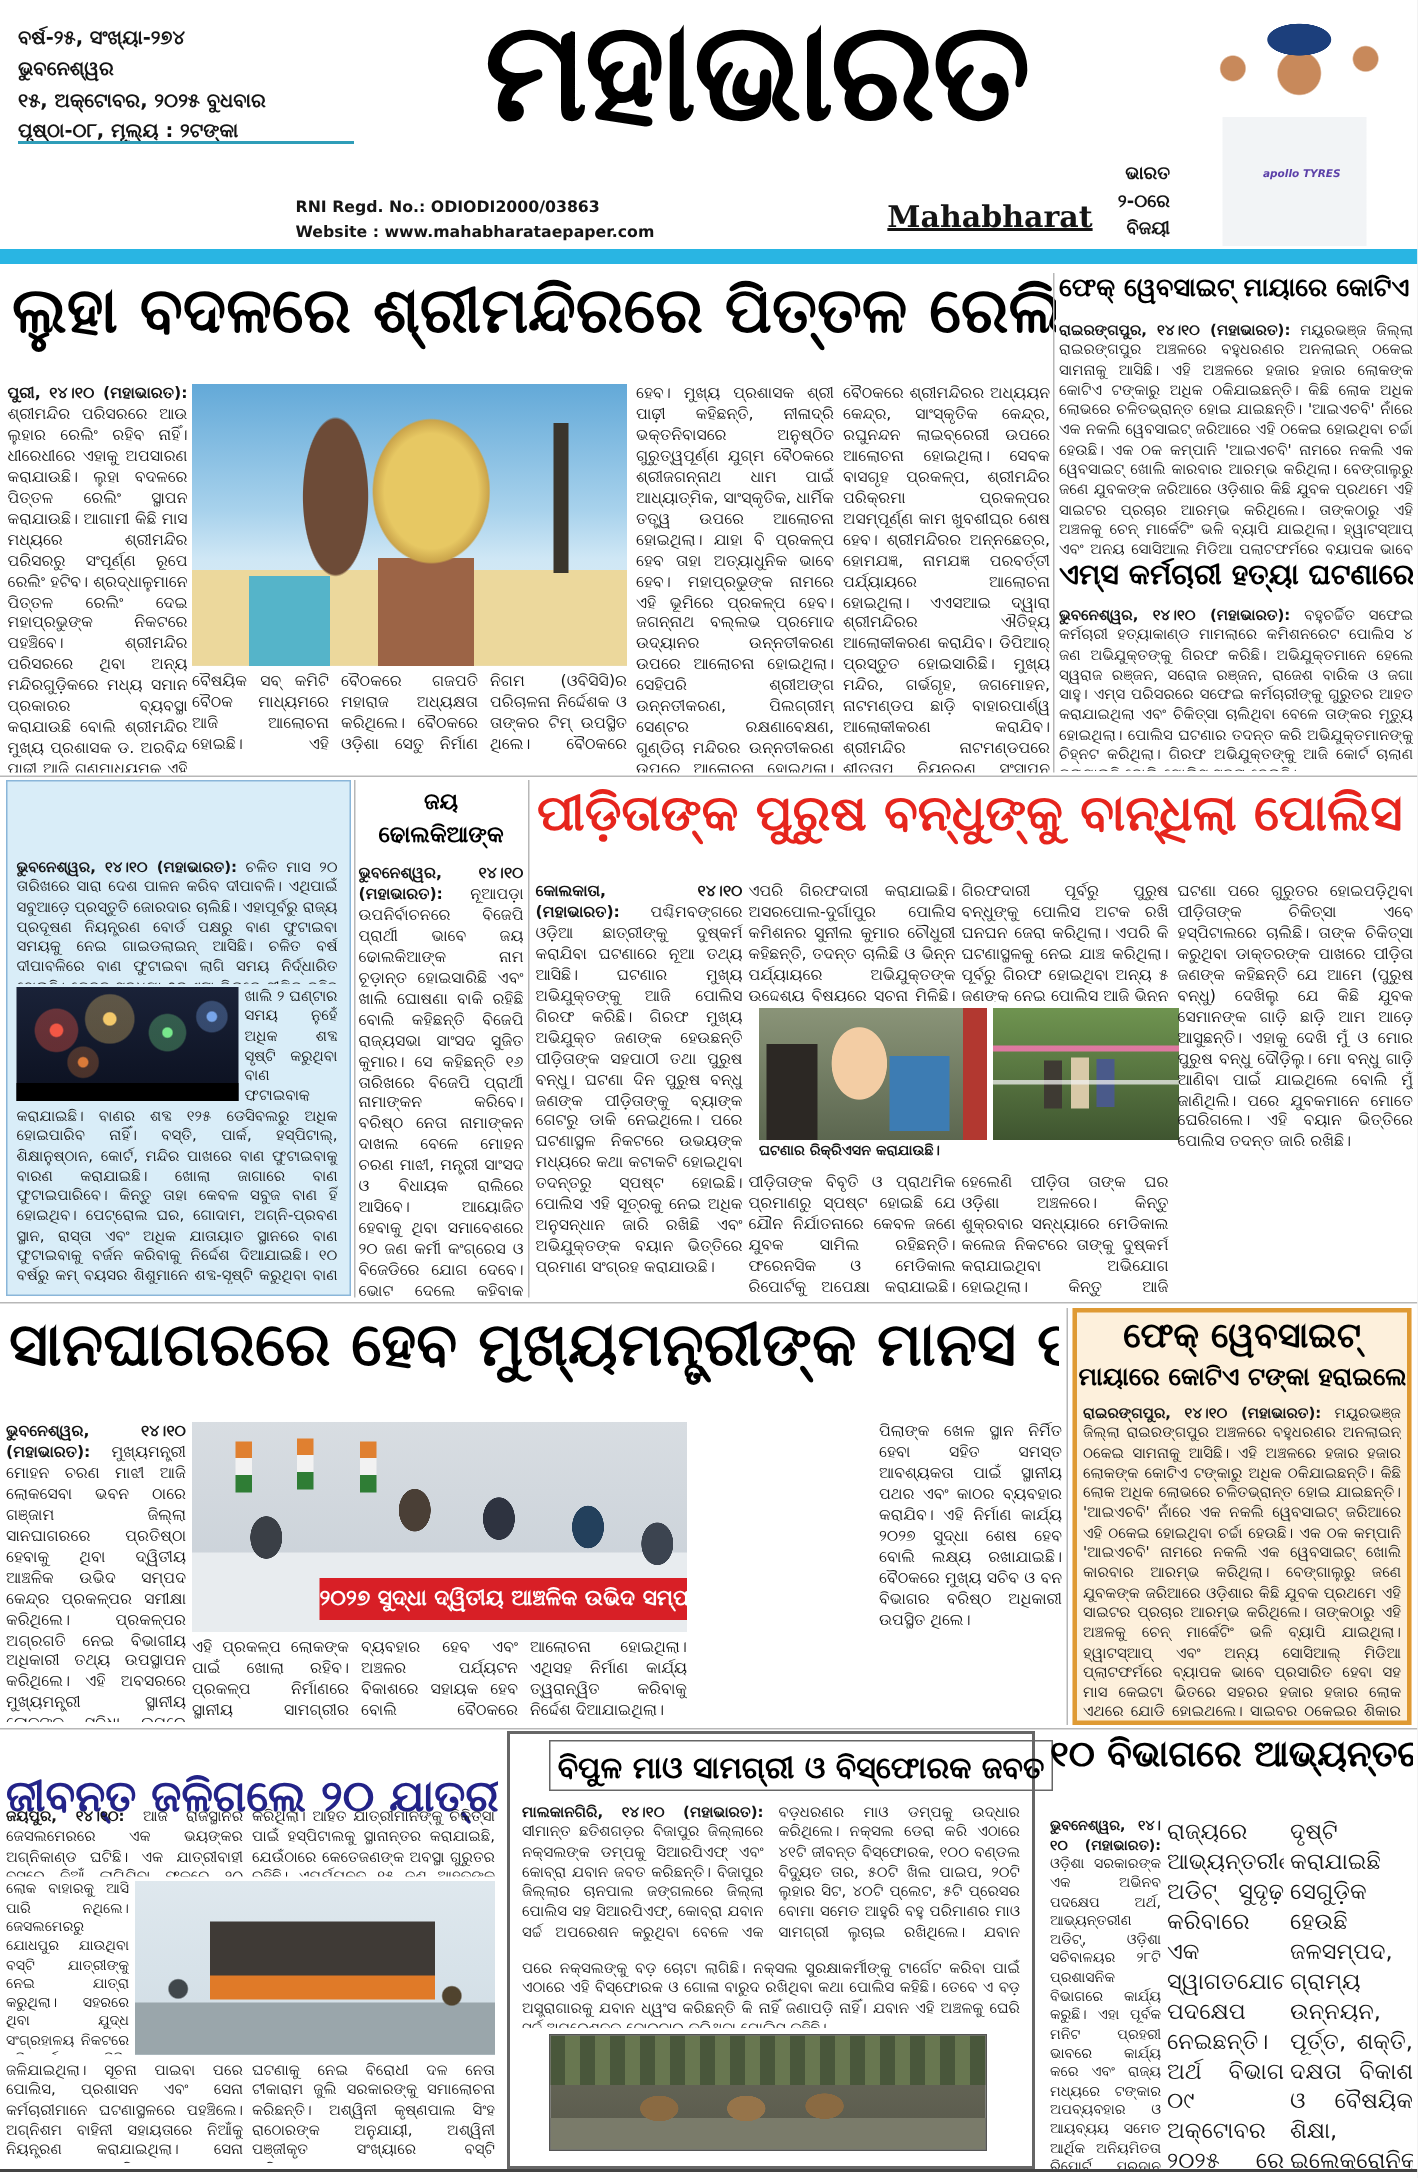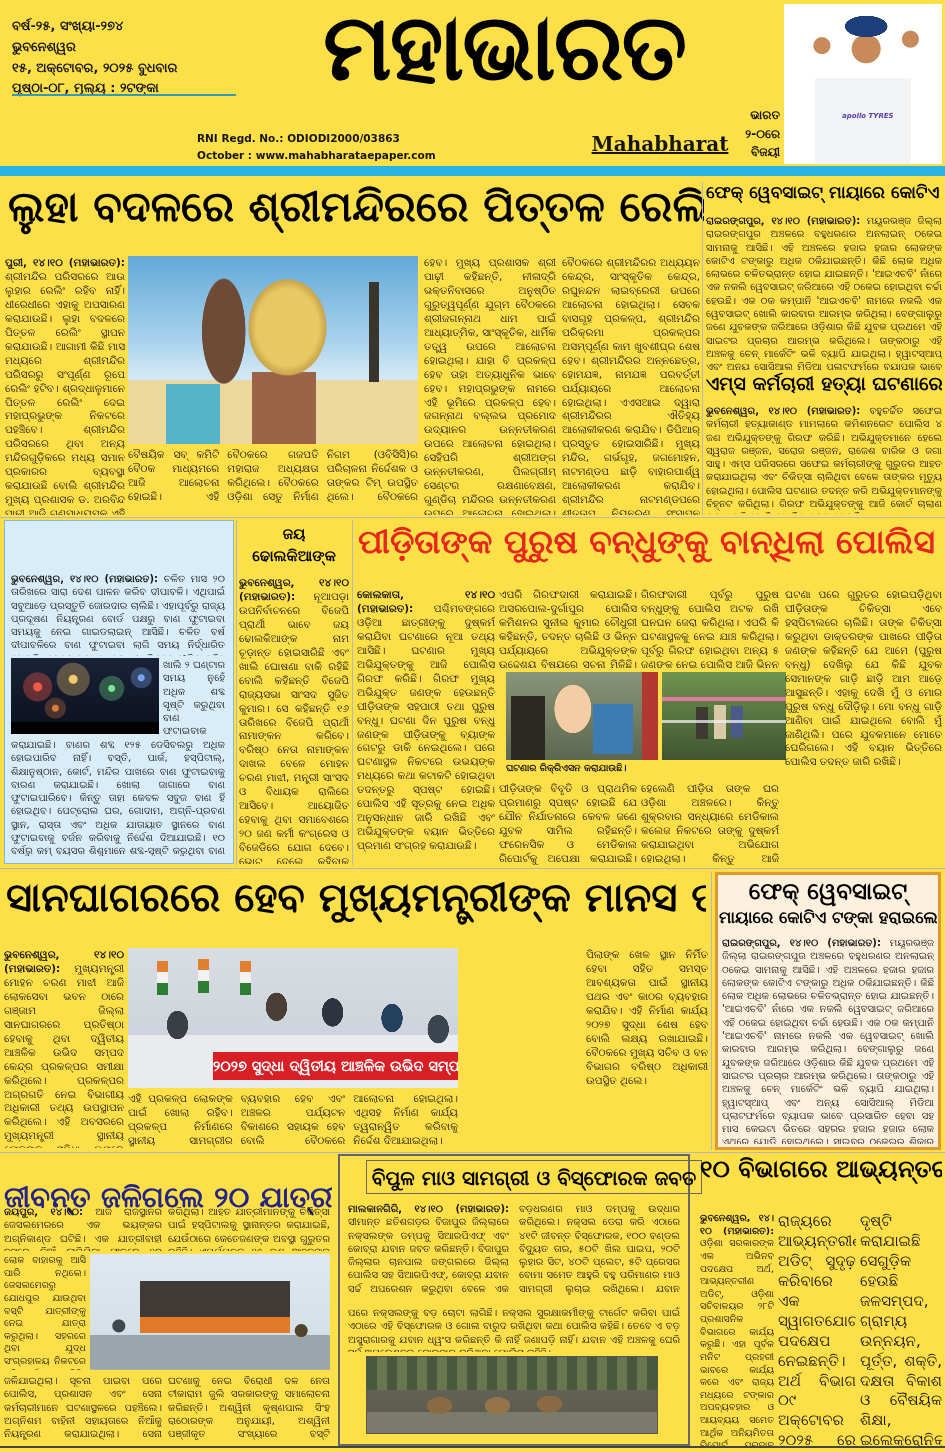--- a/index.html
+++ b/index.html
@@ -1,16 +1,16 @@
 <!DOCTYPE html>
 <html><head>
 <meta charset="utf-8">
 <style>
   html,body{margin:0;padding:0;background:#e9e9e9;}
-  .page{position:relative;width:945px;height:1452px;margin:0 auto;background:#fde047;
+  .page{position:relative;width:945px;height:1452px;margin:0 auto;background:#ffffff;
         font-family:"DejaVu Sans","Liberation Sans",sans-serif;color:#151515;overflow:hidden;text-decoration:underline;}
   .abs{position:absolute;}
   .bt{font-size:10.5px;line-height:1.33;text-align:justify;overflow:hidden;}
   .dl{font-weight:bold;}
   .hl{font-weight:bold;color:#000;overflow:hidden;}
   .center{text-align:center;}
   .vrule{width:1px;background:#b7b7b7;}
   .hrule{height:1px;background:#b7b7b7;}
   .photo{overflow:hidden;}
   .temple-photo{
@@ -101,21 +101,21 @@
     <div>ଭୁବନେଶ୍ୱର</div>
     <div>୧୫, ଅକ୍ଟୋବର, ୨୦୨୫ ବୁଧବାର</div>
     <div>ପୃଷ୍ଠା-୦୮, ମୂଲ୍ୟ : ୨ଟଙ୍କା</div>
   </div>
   <div class="abs" style="left:12px;top:94px;width:224px;height:2px;background:#2f9db8;"></div>
 
   <div class="abs center" style="left:248px;top:-6px;width:512px;height:136px;font-size:92px;font-weight:bold;letter-spacing:-2px;color:#000;overflow:hidden;">ମହାଭାରତ</div>
 
   <div class="abs" style="left:197px;top:130px;width:260px;font-size:10.5px;font-weight:bold;line-height:1.6;">
     <div>RNI Regd. No.: ODIODI2000/03863</div>
-    <div>October : www.mahabharataepaper.com</div>
+    <div>Website : www.mahabharataepaper.com</div>
   </div>
 
   <div class="abs center" style="left:555px;top:132px;width:210px;font-size:20px;font-weight:bold;font-family:'DejaVu Serif','Liberation Serif',serif;text-decoration:underline;">Mahabharat</div>
 
   <div class="abs" style="left:728px;top:106px;width:52px;font-size:12px;font-weight:bold;text-align:right;line-height:1.55;">
     <div>ଭାରତ</div>
     <div>୨-୦ରେ</div>
     <div>ବିଜୟୀ</div>
   </div>
   <div class="abs photo cricketer-photo" style="left:784px;top:4px;width:158px;height:160px;">

